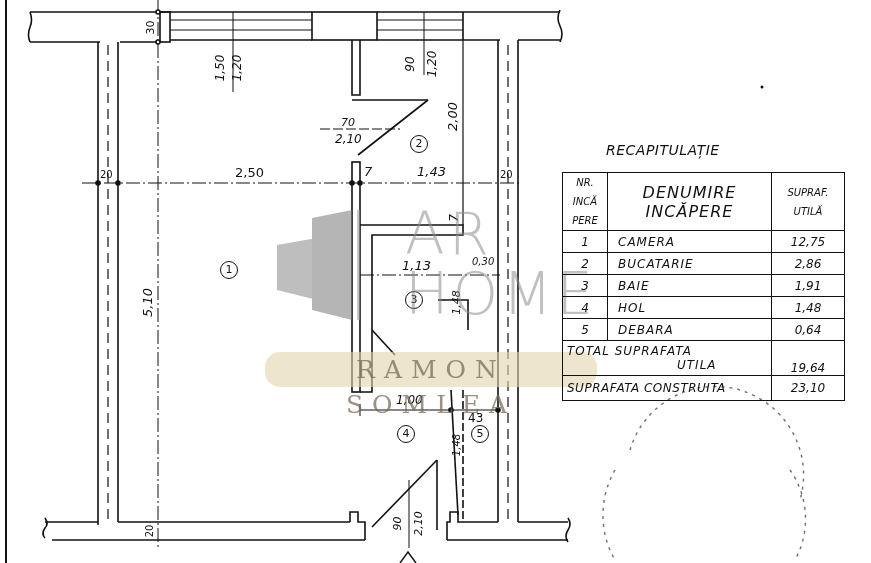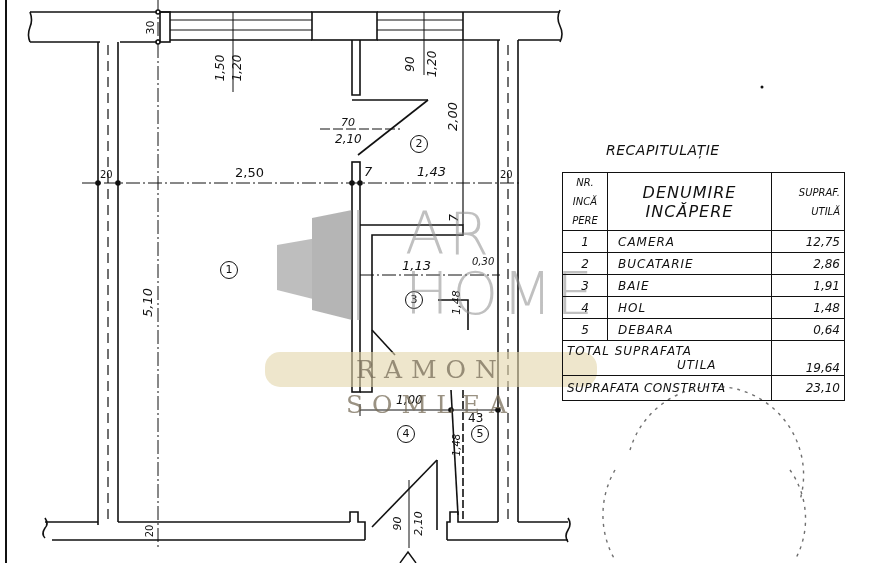--- a/index.html
+++ b/index.html
@@ -6,21 +6,21 @@
   body { width:871px; height:563px; position:relative; overflow:hidden; font-family:"DejaVu Sans", sans-serif; color:#111; }
   #plan { position:absolute; left:0; top:0; }
   .lbl { position:absolute; font-family:"DejaVu Sans", sans-serif; font-style:italic; font-size:12px; color:#111; white-space:nowrap; line-height:1; }
   .vlbl { transform:rotate(-90deg); transform-origin:center center; }
   .room-num { position:absolute; width:16px; height:16px; border:1.3px solid #111; border-radius:50%; font-size:11px; line-height:16px; text-align:center; font-style:normal; }
   .recap-title { position:absolute; left:606px; top:142px; font-size:14px; font-style:italic; letter-spacing:0.5px; }
   table.recap { position:absolute; left:562px; top:172px; width:283px; border-collapse:collapse; font-style:italic; font-size:12px; }
   table.recap td, table.recap th { border:1.6px solid #111; padding:0 4px; height:21px; font-weight:normal; }
   table.recap th { font-size:10px; line-height:19px; height:44px; }
   table.recap .c1 { width:36px; text-align:center; }
-  table.recap .c3 { width:64px; text-align:right; }
+  table.recap .c3 { width:64px; text-align:center; }
   table.recap td.name { padding-left:10px; letter-spacing:1px; }
   .wm-logo { position:absolute; left:277px; top:210px; opacity:0.55; }
   .wm-text { position:absolute; left:405px; font-family:"DejaVu Sans", sans-serif; font-size:58px; font-weight:200; color:rgba(140,140,140,0.55); letter-spacing:4px; line-height:1; }
   .wm-band { position:absolute; left:265px; top:352px; width:332px; height:35px; background:rgba(226,214,170,0.6);border-radius:15px; }
   .wm-band span { display:block; text-align:center; font-family:"DejaVu Serif", serif; font-size:25px; letter-spacing:9px; color:rgba(120,110,90,0.75); line-height:35px; }
 </style>
 </head>
 <body>
 
 <svg id="plan" width="871" height="563" viewBox="0 0 871 563" fill="none" stroke="#111" stroke-width="1.6">

